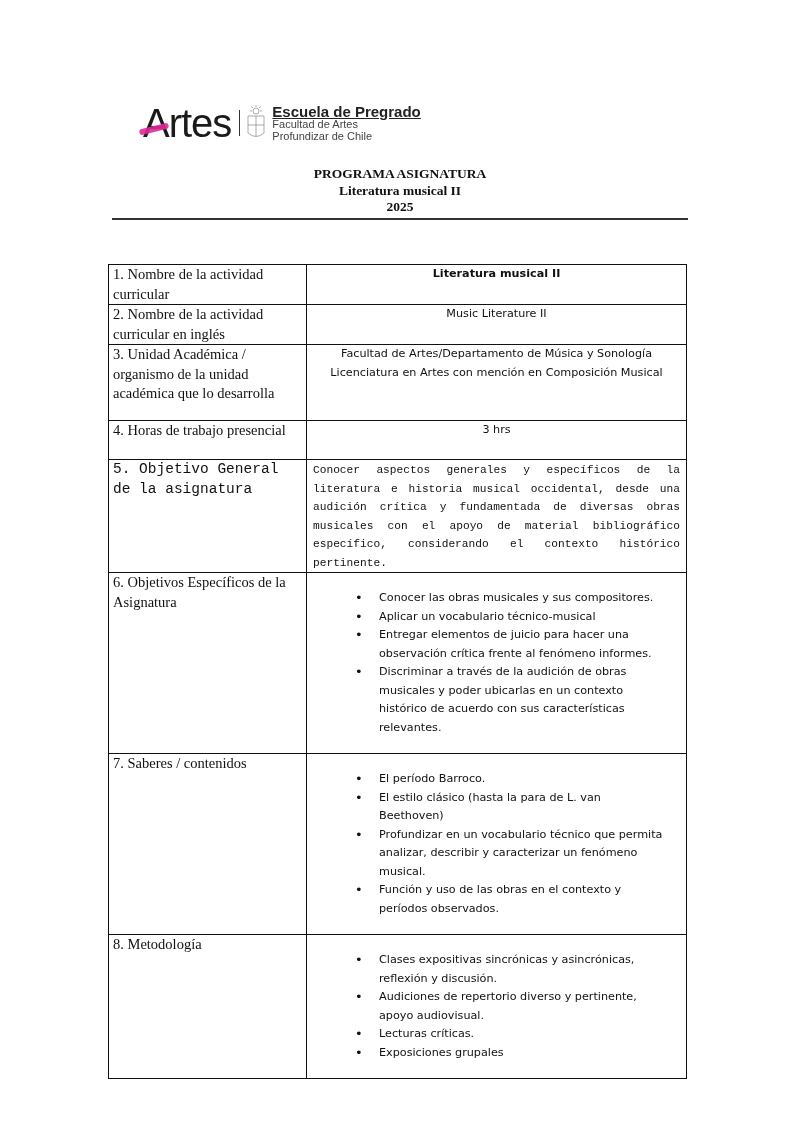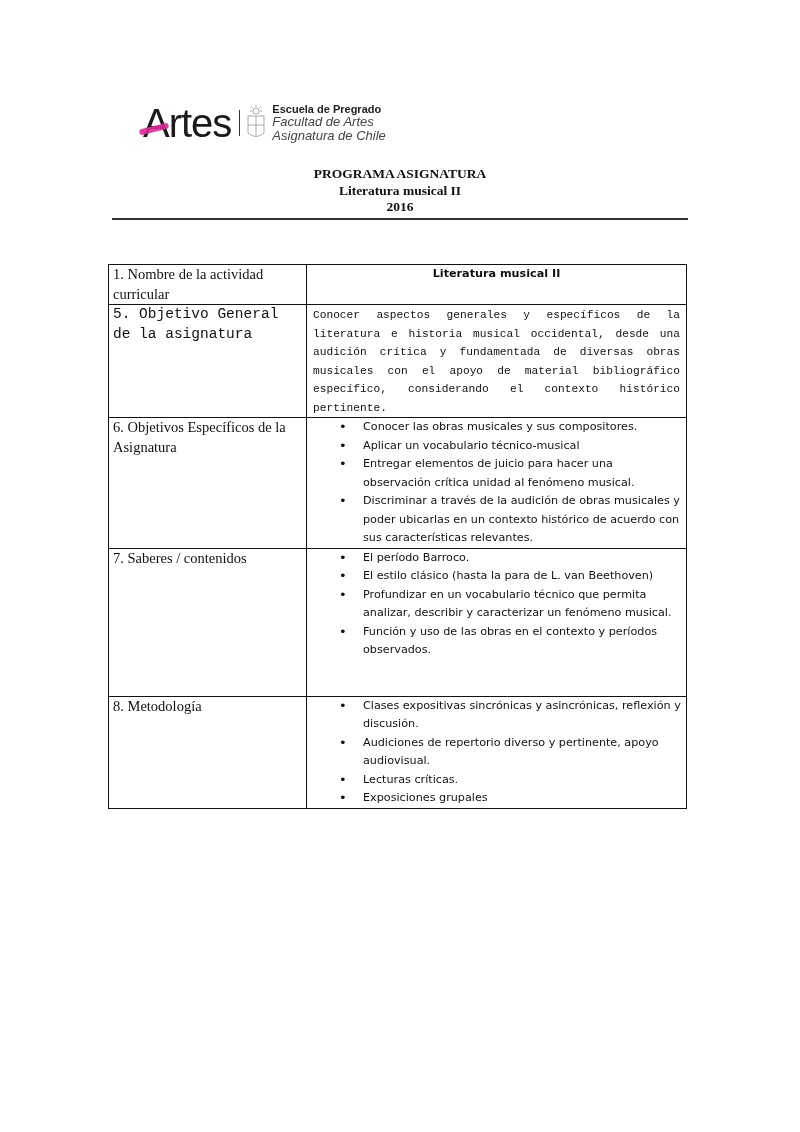--- a/index.html
+++ b/index.html
@@ -3,32 +3,32 @@
 <meta charset="utf-8">
 <style>
   html, body { margin:0; padding:0; background:#ffffff; }
   body { width:800px; height:1132px; position:relative; overflow:hidden; font-family:"Liberation Serif", serif; color:#111; }
   .logo { position:absolute; left:143px; top:100px; height:46px; display:flex; align-items:center; }
   .logo-word { position:relative; font-family:"Liberation Sans", sans-serif; font-size:40px; font-weight:normal; letter-spacing:-1px; color:#1a1a1a; line-height:1; }
   .logo-stroke { position:absolute; left:-4px; top:23px; width:30px; height:6px; background:#e0289a; border-radius:3px; transform:rotate(-14deg); opacity:0.9; }
   .logo-sep { width:1px; height:26px; background:#333; margin:0 6px 0 8px; }
   .crest { width:20px; height:36px; margin-right:6px; }
   .logo-text { font-family:"Liberation Sans", sans-serif; line-height:1.05; }
-  .logo-text .l1 { font-size:11px; font-weight:bold; color:#222; }
-  .logo-text .l2, .logo-text .l3 { font-size:13px; color:#444;font-style:italic; }
+  .logo-text .l1 { font-size:15px; font-weight:bold; color:#222;text-decoration:underline; }
+  .logo-text .l2, .logo-text .l3 { font-size:11px; color:#444; }
   .header { position:absolute; left:0; width:800px; top:166px; text-align:center; font-weight:bold; font-size:13.5px; line-height:16.5px; }
   .rule { position:absolute; left:112px; width:576px; top:218px; height:2px; background:#333; }
   table { position:absolute; left:108px; top:264px; width:579px; border-collapse:collapse; table-layout:fixed; }
   td { border:1.3px solid #111; vertical-align:top; padding:0 4px; }
   td.lab { width:189px; font-family:"Liberation Serif", serif; font-size:14.5px; line-height:19.5px; }
   td.val { font-family:"DejaVu Sans", sans-serif; font-size:11.2px; line-height:18.5px; }
   .center { text-align:center; }
   .bold { font-weight:bold; font-size:12px; }
   .just { text-align:justify; padding:1px 6px 0 6px; }
-  ul { margin:0; padding:0 0 0 52px; list-style:none; }
+  ul { margin:16px; padding:0 0 0 52px; list-style:none; }
   ul li { position:relative; }
   ul li::before { content:"•"; position:absolute; left:-24px; top:0; font-size:13px; }
   .r1 td { height:37px; } .r2 td { height:38px; } .r3 td { height:75px; } .r4 td { height:38px; }
   .r5 td { height:90px;font-family:Liberation Mono, monospace; } .r6 td { height:129px; } .r7 td { height:147px; } .r8 td { height:111px; } .r9 td { height:59px; }
 </style>
 </head>
 <body>
 
 <div class="logo">
   <div class="logo-word">
@@ -45,48 +45,63 @@
       <line x1="5.5" y1="1.5" x2="7" y2="3"></line>
         <line x1="14.5" y1="1.5" x2="13" y2="3"></line>
       <path d="M2 11 H18 V28 Q10 35 2 28 Z"></path>
       <line x1="10" y1="11" x2="10" y2="31"></line>
         <line x1="2" y1="20" x2="18" y2="20"></line>
     </g>
   </svg>
   <div class="logo-text">
     <div class="l1">Escuela de Pregrado</div>
     <div class="l2">Facultad de Artes</div>
-    <div class="l3">Asignatura de Chile</div>
+    <div class="l3">Profundizar de Chile</div>
   </div>
 </div>
 
 <div class="header">
   <div>PROGRAMA ASIGNATURA</div>
   <div>Literatura musical II</div>
-  <div>2016</div>
+  <div>2025</div>
 </div>
 <div class="rule"></div>
 
 <table>
   <tbody>
       <tr class="r1">
     <td class="lab">1. Nombre de la actividad curricular</td>
     <td class="val center bold">Literatura musical II</td>
+  </tr>
+  <tr class="r2">
+    <td class="lab">2. Nombre de la actividad curricular en inglés</td>
+    <td class="val center">Music Literature II</td>
+  </tr>
+  <tr class="r3">
+    <td class="lab">3. Unidad Académica / organismo de la unidad académica que lo desarrolla</td>
+    <td class="val center">
+      <div>Facultad de Artes/Departamento de Música y Sonología</div>
+      <div>Licenciatura en Artes con mención en Composición Musical</div>
+    </td>
+  </tr>
+  <tr class="r4">
+    <td class="lab">4. Horas de trabajo presencial</td>
+    <td class="val center">3 hrs</td>
   </tr>
   <tr class="r5">
     <td class="lab">5. Objetivo General de la asignatura</td>
     <td class="val just">Conocer aspectos generales y específicos de la literatura e historia musical occidental, desde una audición crítica y fundamentada de diversas obras musicales con el apoyo de material bibliográfico específico, considerando el contexto histórico pertinente.</td>
   </tr>
   <tr class="r6">
     <td class="lab">6. Objetivos Específicos de la Asignatura</td>
     <td class="val">
       <ul>
         <li>Conocer las obras musicales y sus compositores.</li>
         <li>Aplicar un vocabulario técnico-musical</li>
-        <li>Entregar elementos de juicio para hacer una observación crítica unidad al fenómeno musical.</li>
+        <li>Entregar elementos de juicio para hacer una observación crítica frente al fenómeno informes.</li>
         <li>Discriminar a través de la audición de obras musicales y poder ubicarlas en un contexto histórico de acuerdo con sus características relevantes.</li>
       </ul>
     </td>
   </tr>
   <tr class="r7">
     <td class="lab">7. Saberes / contenidos</td>
     <td class="val">
       <ul>
         <li>El período Barroco.</li>
         <li>El estilo clásico (hasta la para de L. van Beethoven)</li>

